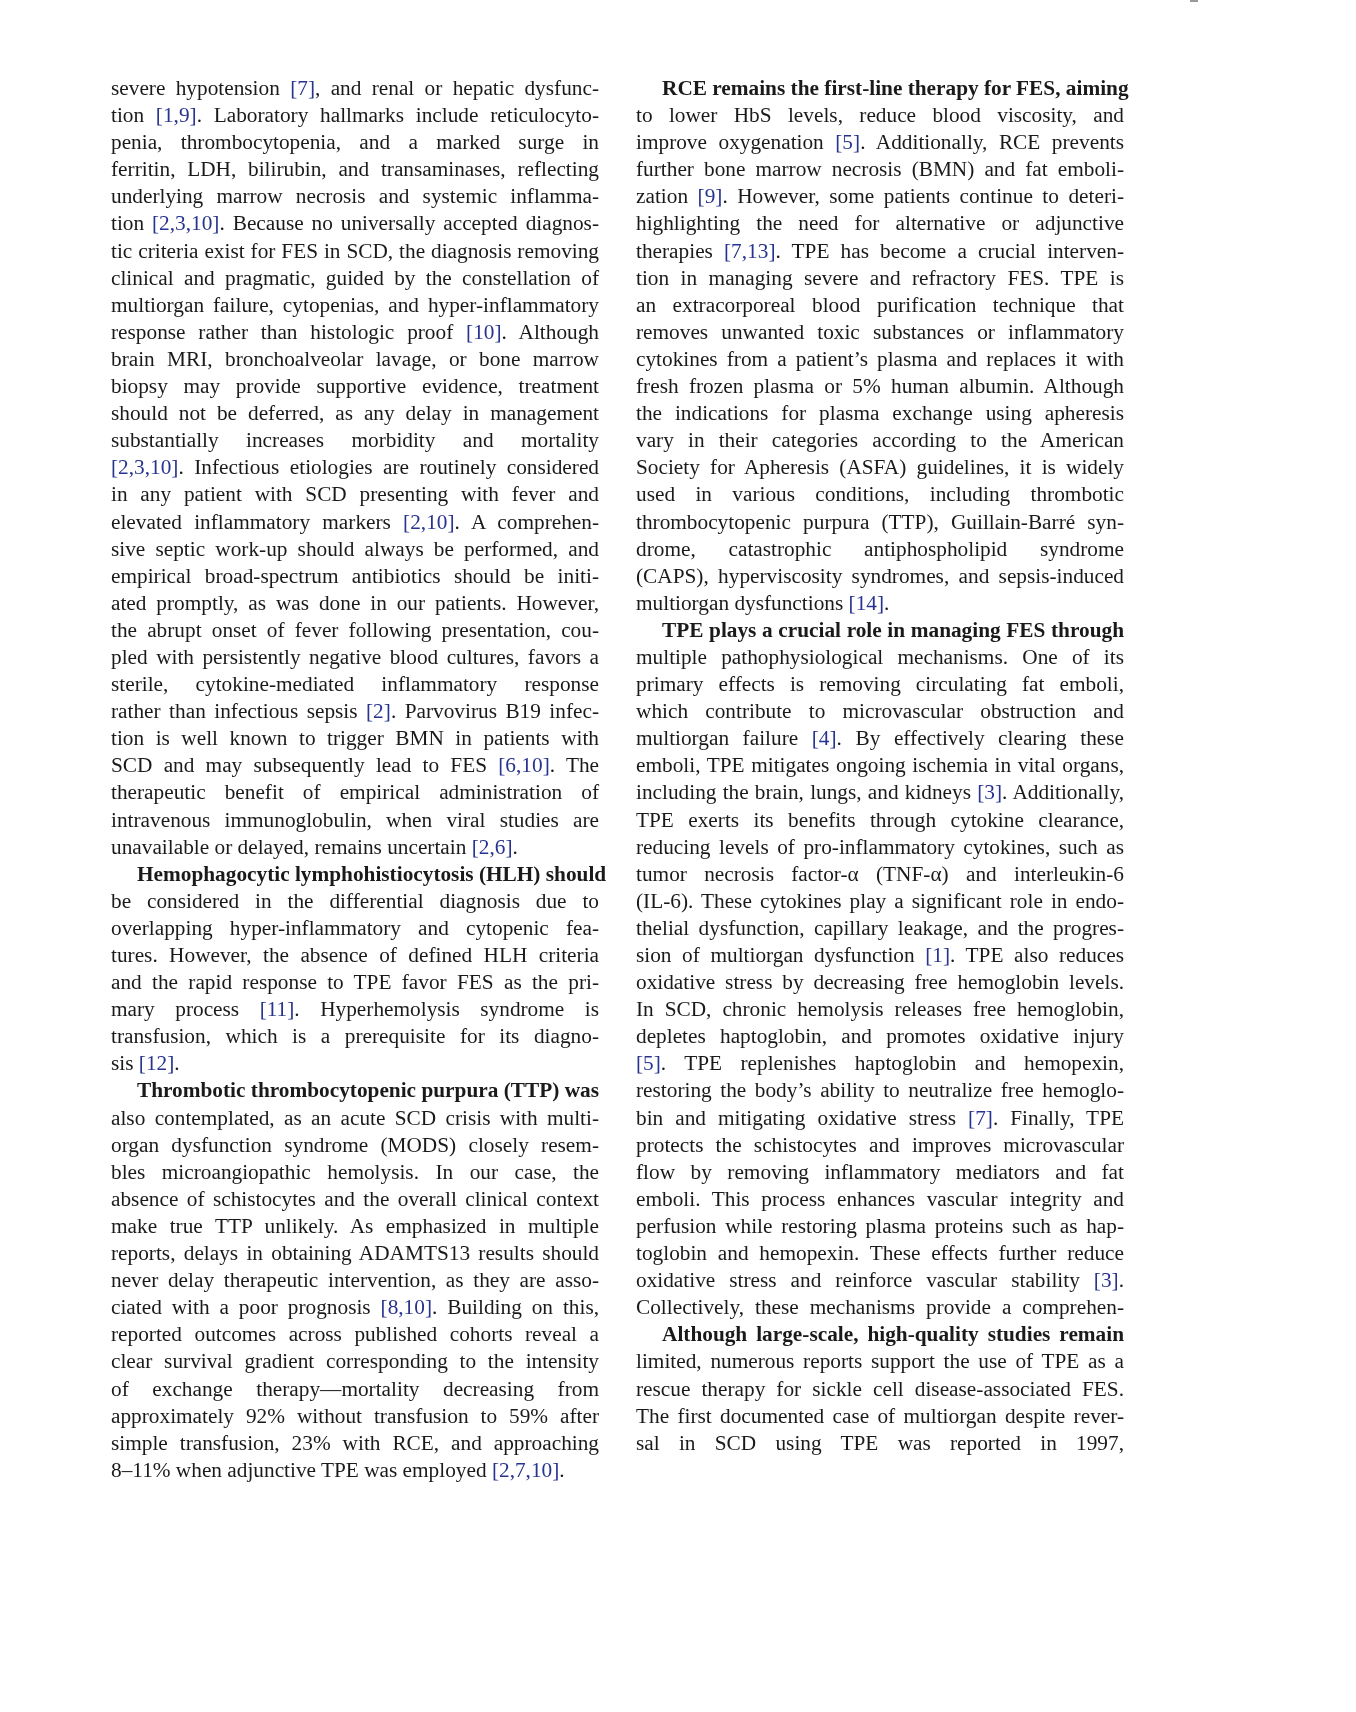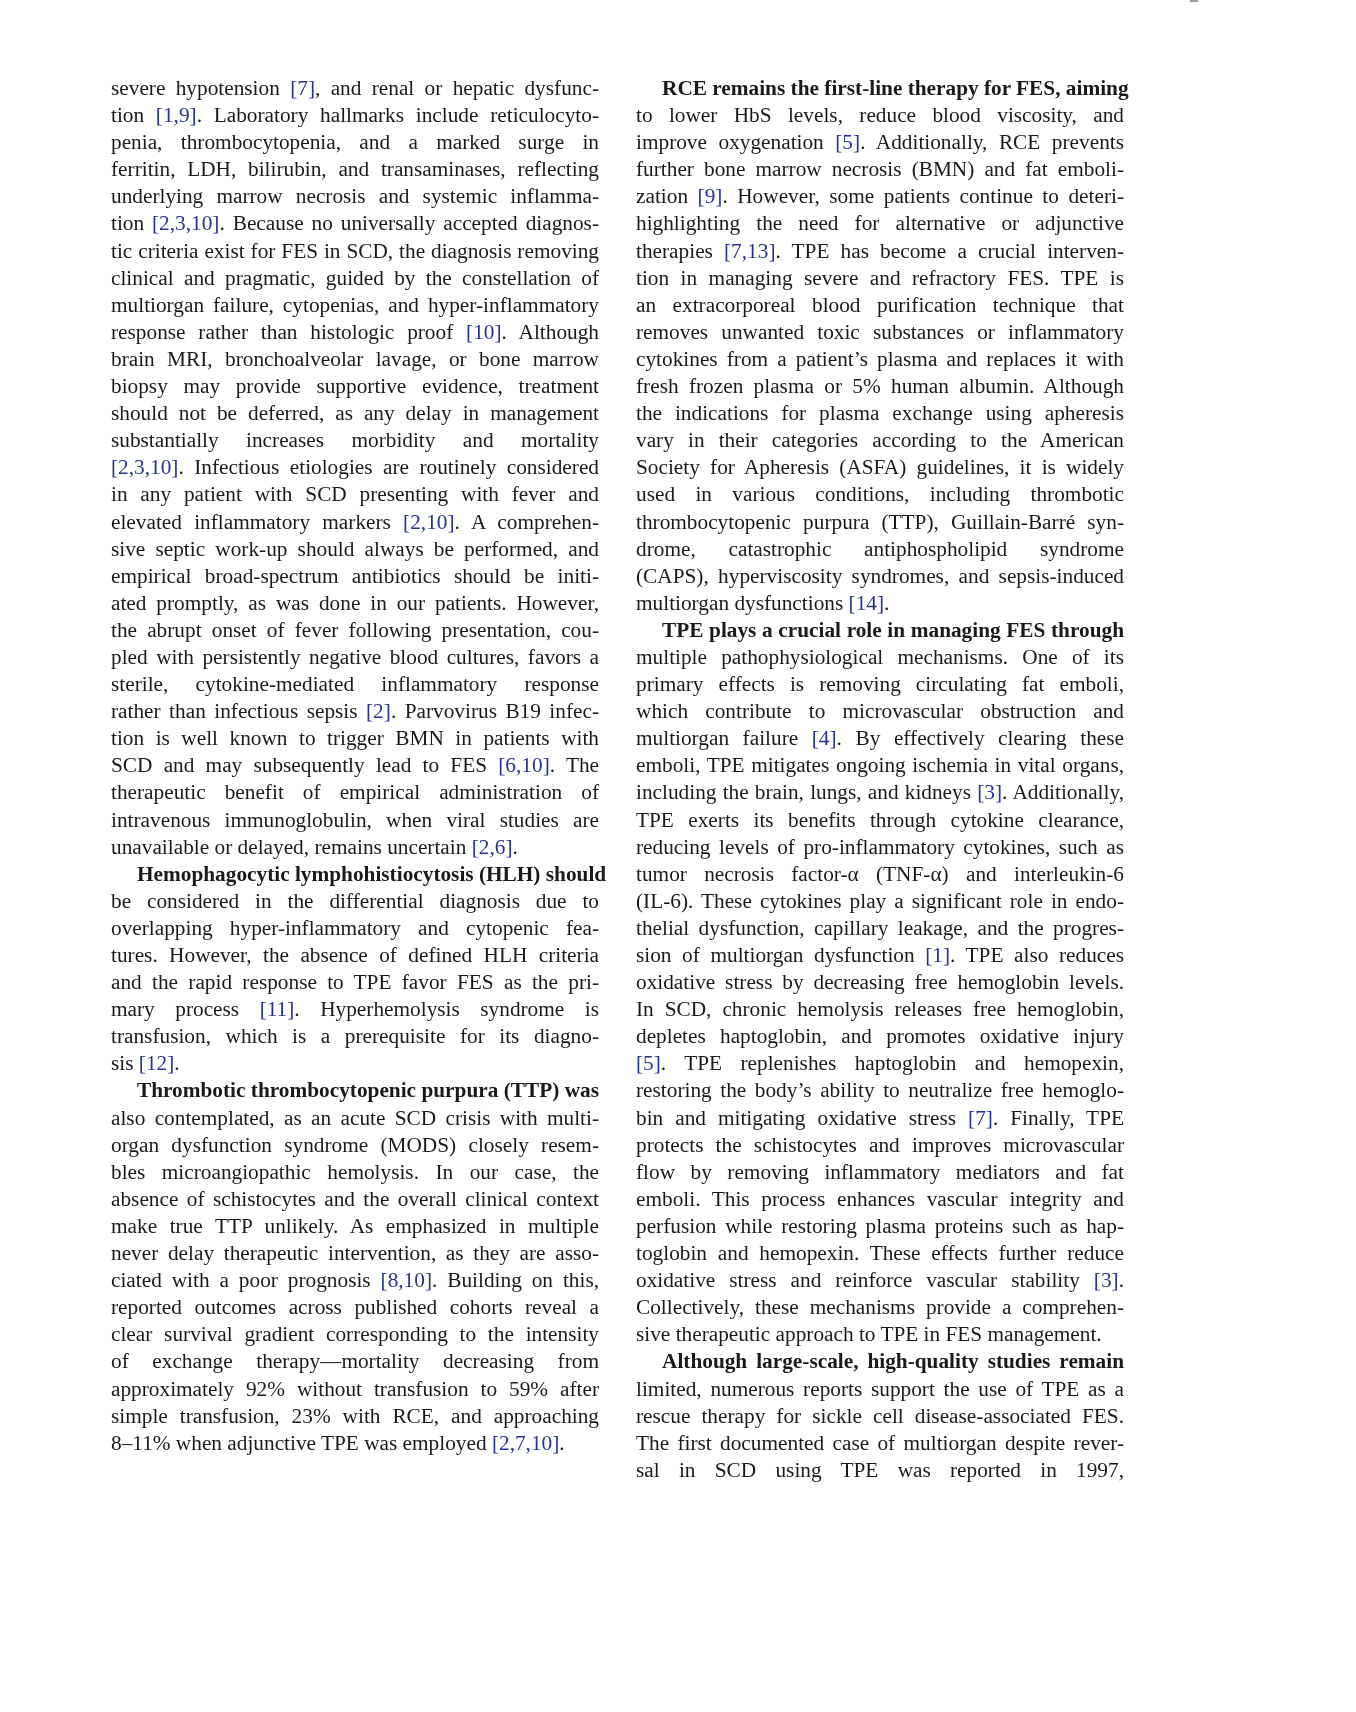--- a/index.html
+++ b/index.html
@@ -96,20 +96,21 @@
     <div class="line"><span class="seg">and the rapid response to TPE favor FES as the pri-</span></div>
     <div class="line"><span class="seg">mary process </span><span class="cite">[11]</span><span class="seg">. Hyperhemolysis syndrome is</span></div>
     <div class="line"><span class="seg">transfusion, which is a prerequisite for its diagno-</span></div>
     <div class="line last"><span class="seg">sis </span><span class="cite">[12]</span><span class="seg">.</span></div>
     <div class="line indent"><span class="seg">Thrombotic thrombocytopenic purpura (TTP) was</span></div>
     <div class="line"><span class="seg">also contemplated, as an acute SCD crisis with multi-</span></div>
     <div class="line"><span class="seg">organ dysfunction syndrome (MODS) closely resem-</span></div>
     <div class="line"><span class="seg">bles microangiopathic hemolysis. In our case, the</span></div>
     <div class="line"><span class="seg">absence of schistocytes and the overall clinical context</span></div>
     <div class="line"><span class="seg">make true TTP unlikely. As emphasized in multiple</span></div>
+    <div class="line"><span class="seg">reports, delays in obtaining ADAMTS13 results should</span></div>
     <div class="line"><span class="seg">never delay therapeutic intervention, as they are asso-</span></div>
     <div class="line"><span class="seg">ciated with a poor prognosis </span><span class="cite">[8,10]</span><span class="seg">. Building on this,</span></div>
     <div class="line"><span class="seg">reported outcomes across published cohorts reveal a</span></div>
     <div class="line"><span class="seg">clear survival gradient corresponding to the intensity</span></div>
     <div class="line"><span class="seg">of exchange therapy—mortality decreasing from</span></div>
     <div class="line"><span class="seg">approximately 92% without transfusion to 59% after</span></div>
     <div class="line"><span class="seg">simple transfusion, 23% with RCE, and approaching</span></div>
     <div class="line last"><span class="seg">8–11% when adjunctive TPE was employed </span><span class="cite">[2,7,10]</span><span class="seg">.</span></div>
   </div>
 <div class="column right" id="col-1">
@@ -152,19 +153,18 @@
     <div class="line"><span class="cite">[5]</span><span class="seg">. TPE replenishes haptoglobin and hemopexin,</span></div>
     <div class="line"><span class="seg">restoring the body’s ability to neutralize free hemoglo-</span></div>
     <div class="line"><span class="seg">bin and mitigating oxidative stress </span><span class="cite">[7]</span><span class="seg">. Finally, TPE</span></div>
     <div class="line"><span class="seg">protects the schistocytes and improves microvascular</span></div>
     <div class="line"><span class="seg">flow by removing inflammatory mediators and fat</span></div>
     <div class="line"><span class="seg">emboli. This process enhances vascular integrity and</span></div>
     <div class="line"><span class="seg">perfusion while restoring plasma proteins such as hap-</span></div>
     <div class="line"><span class="seg">toglobin and hemopexin. These effects further reduce</span></div>
     <div class="line"><span class="seg">oxidative stress and reinforce vascular stability </span><span class="cite">[3]</span><span class="seg">.</span></div>
     <div class="line"><span class="seg">Collectively, these mechanisms provide a comprehen-</span></div>
-    <div class="line last"><span class="seg">sive therapeutic approach to TPE in FES management.</span></div>
     <div class="line indent"><span class="seg">Although large-scale, high-quality studies remain</span></div>
     <div class="line"><span class="seg">limited, numerous reports support the use of TPE as a</span></div>
     <div class="line"><span class="seg">rescue therapy for sickle cell disease-associated FES.</span></div>
     <div class="line"><span class="seg">The first documented case of multiorgan despite rever-</span></div>
     <div class="line"><span class="seg">sal in SCD using TPE was reported in 1997,</span></div>
   </div>
 
 </body></html>

